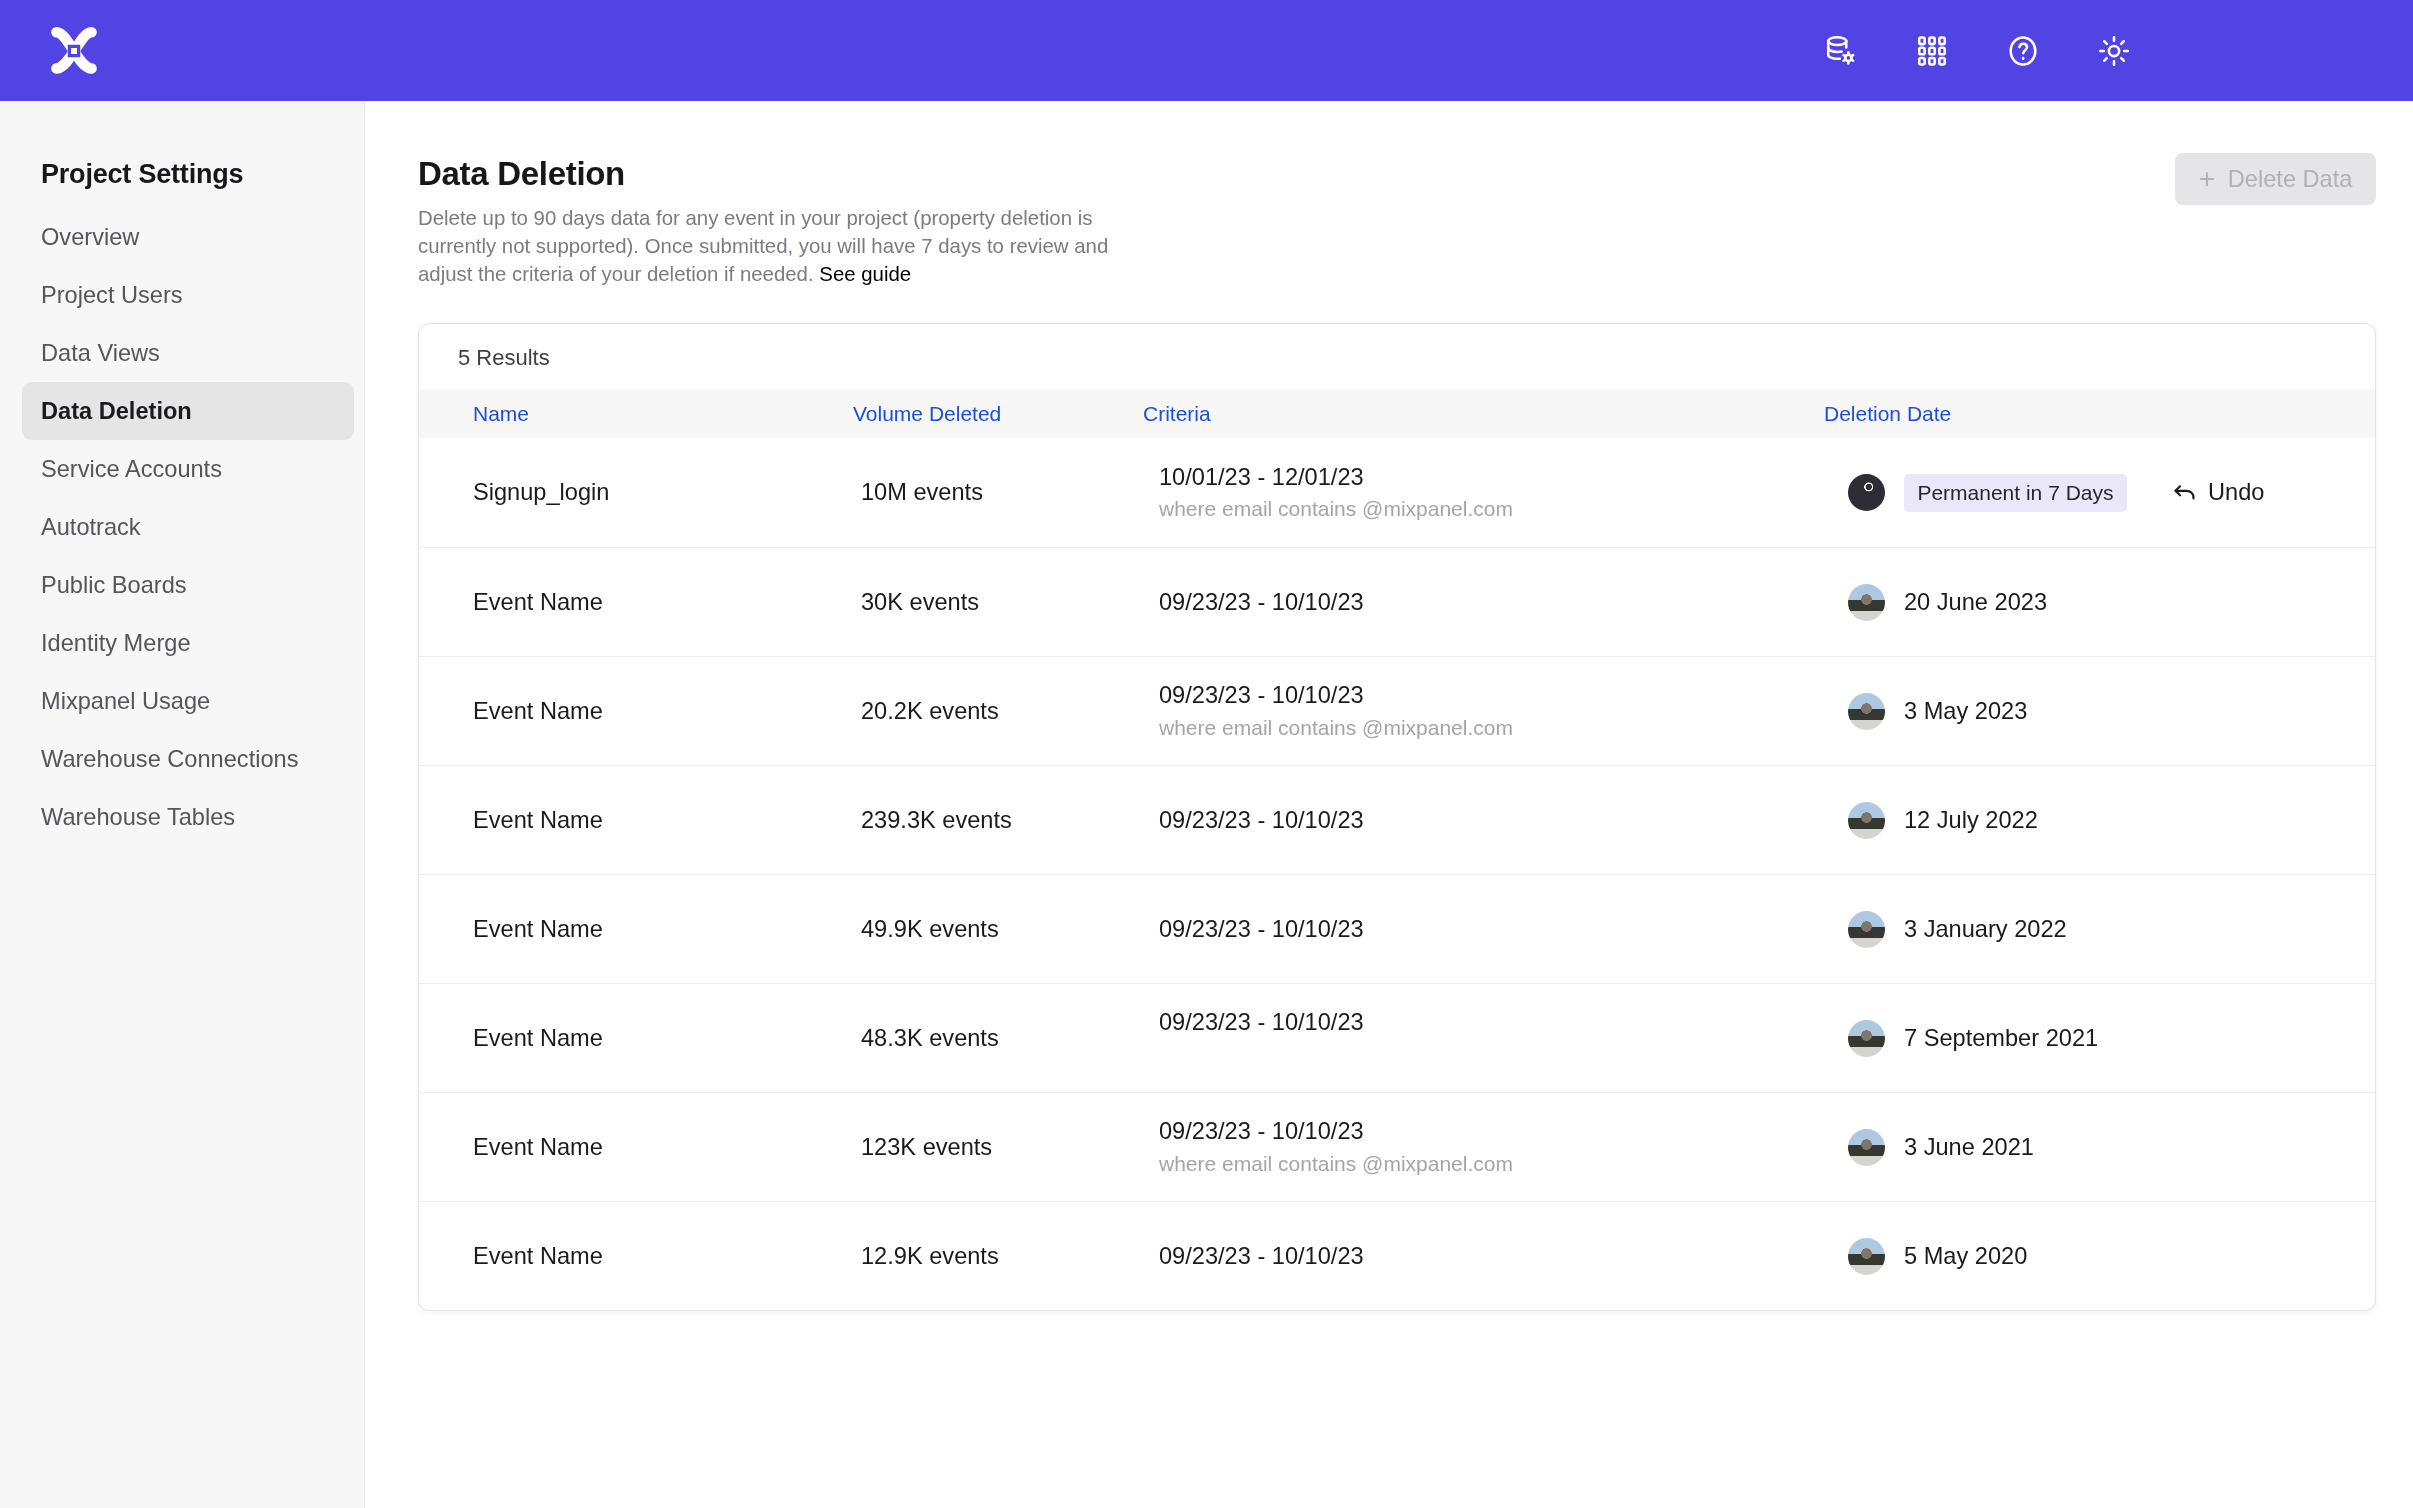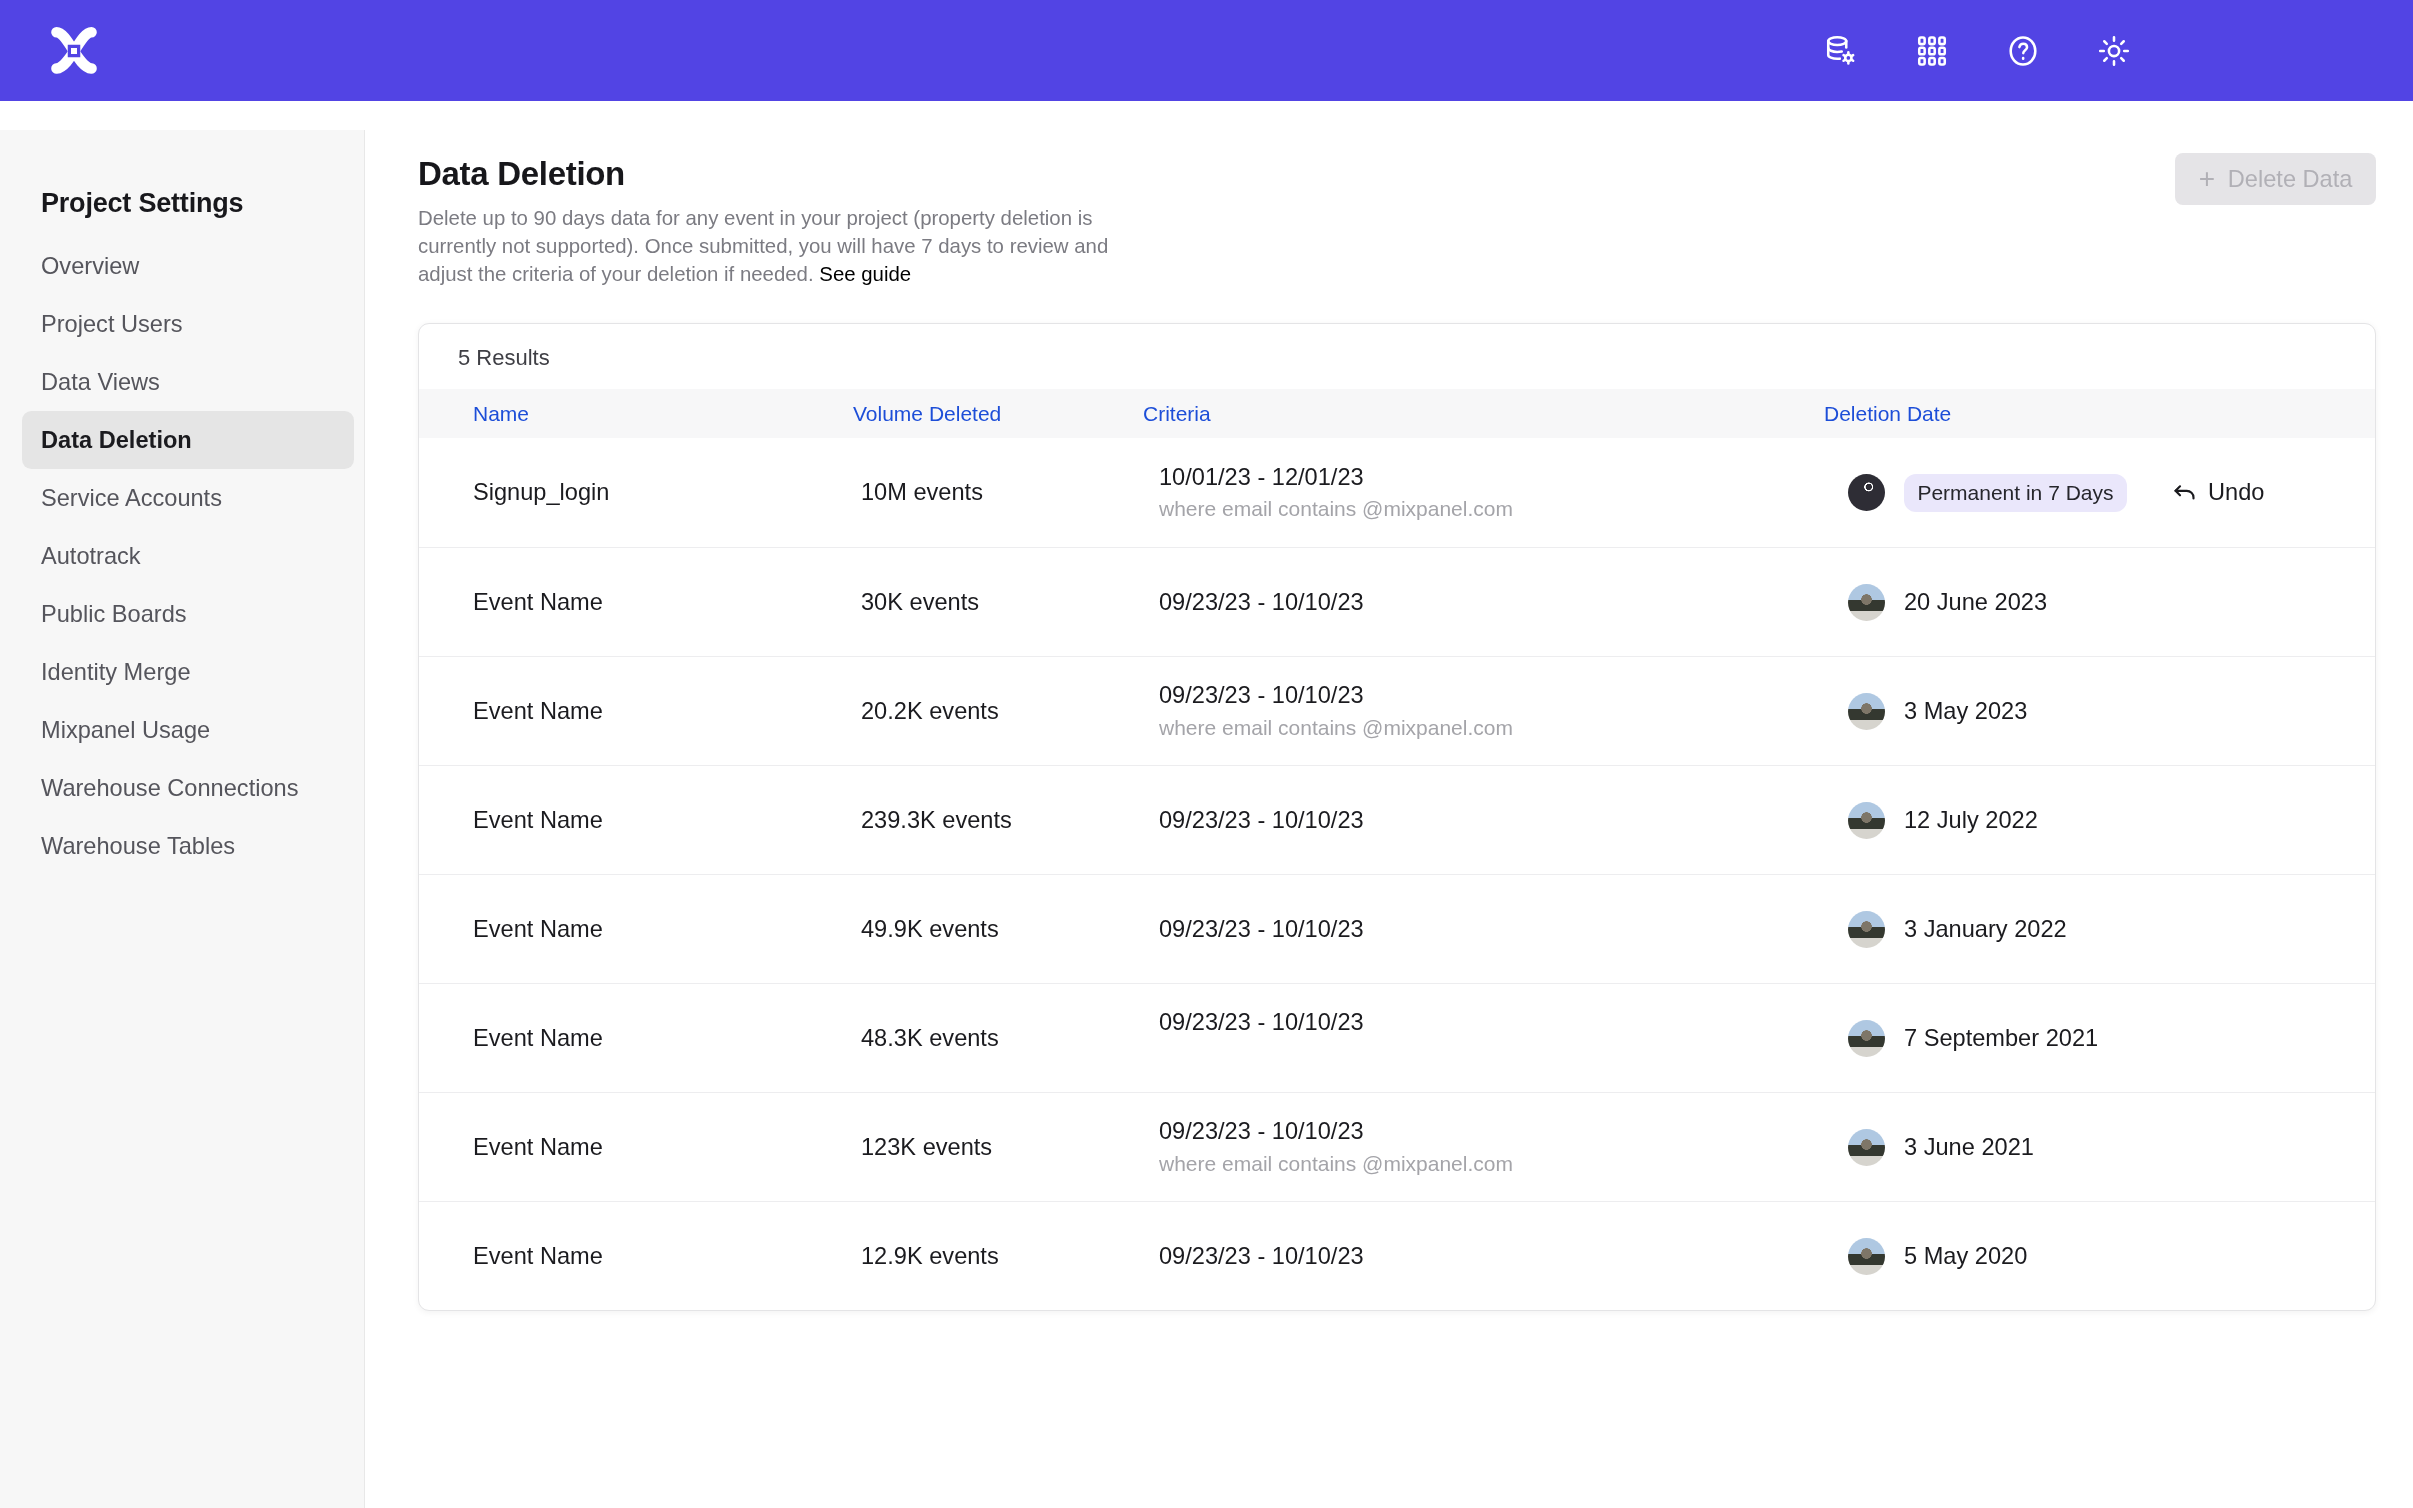--- a/index.html
+++ b/index.html
@@ -9,21 +9,21 @@
 
   
   .topbar{height:101px;background:var(--brand);display:flex;align-items:center;padding:0 44px;}
   .logo{width:60px;height:60px;display:block;}
   .topbar-icons{margin-left:auto;display:flex;align-items:center;gap:52px;padding-right:236px;}
   .tb-btn{width:39px;height:39px;background:none;border:none;cursor:pointer;display:flex;align-items:center;justify-content:center;}
   .tb-btn svg{width:36px;height:36px;stroke:#fff;fill:none;stroke-width:1.7;stroke-linecap:round;stroke-linejoin:round;}
 
   
   .layout{display:flex;height:1408px;}
-  .sidebar{width:365px;background:#F7F7F7;border-right:0.8px solid #E8E8E8;padding-top:58px;flex:none;margin-top:29px;}
+  .sidebar{width:365px;background:#F7F7F7;border-right:0.8px solid #E8E8E8;padding-top:58px;flex:none;}
   .sidebar h2{font-size:27px;line-height:31px;padding-left:41px;color:#18181C;letter-spacing:-0.2px;}
   .side-list{list-style:none;margin-top:18px;}
   .side-item{display:block;width:332px;margin-left:22px;text-align:left;border:none;background:none;
     font-family:inherit;font-size:23.6px;color:#55555C;height:58px;line-height:58px;padding:0 0 0 19px;
     border-radius:9.4px;cursor:pointer;white-space:nowrap;}
   .side-item.active{background:#E5E5E5;color:#1B1B1F;font-weight:700;}
 
   .main{flex:1;position:relative;padding:0 37px 0 53px;background:#fff;}
   .page-title{font-size:33px;line-height:39px;margin-top:53px;letter-spacing:-0.3px;color:#17171B;}
   .desc{margin-top:11px;font-size:20.4px;line-height:28px;color:#7B7B82;}
@@ -47,21 +47,21 @@
   .crit.raised .range{transform:translateY(-15.7px);}
   .del{display:flex;align-items:center;gap:19px;}
   .avatar{width:37px;height:37px;border-radius:50%;flex:none;}
   .avatar.photo{background:
       radial-gradient(circle 5.5px at 50% 42%, #7E7668 92%, transparent 100%),
       linear-gradient(180deg,#AFC8E2 0 42%,#343830 42% 72%,#D6D4CE 72% 100%);}
   .avatar.dark{background:
       radial-gradient(circle 5.5px at 56% 35%, #2E2D35 55%, #fff 60% 78%, #2E2D35 85%),
       radial-gradient(circle 7.9px at 46% 64%, #2E2D35 52%, #fff 57% 70%, #2E2D35 78%),
       #2E2D35;}
-  .badge{background:#EAE7FB;color:#26262C;font-size:21px;padding:7px 13.4px;border-radius:12px;white-space:nowrap;}
+  .badge{background:#EAE7FB;color:#26262C;font-size:21px;padding:7px 13.4px;border-radius:5px;white-space:nowrap;}
   .date{font-size:23.6px;color:#1B1B1F;white-space:nowrap;}
   .undo{display:flex;align-items:center;gap:10.2px;margin-left:25px;background:none;border:none;cursor:pointer;
     font-family:inherit;font-size:23.6px;color:#1B1B1F;}
   .undo svg{width:27px;height:27px;stroke:#1B1B1F;fill:none;stroke-width:1.9;stroke-linecap:round;stroke-linejoin:round;}
 </style>
 </head>
 <body>
 
 <header class="topbar">
   <svg class="logo" viewBox="0 0 48 48">

